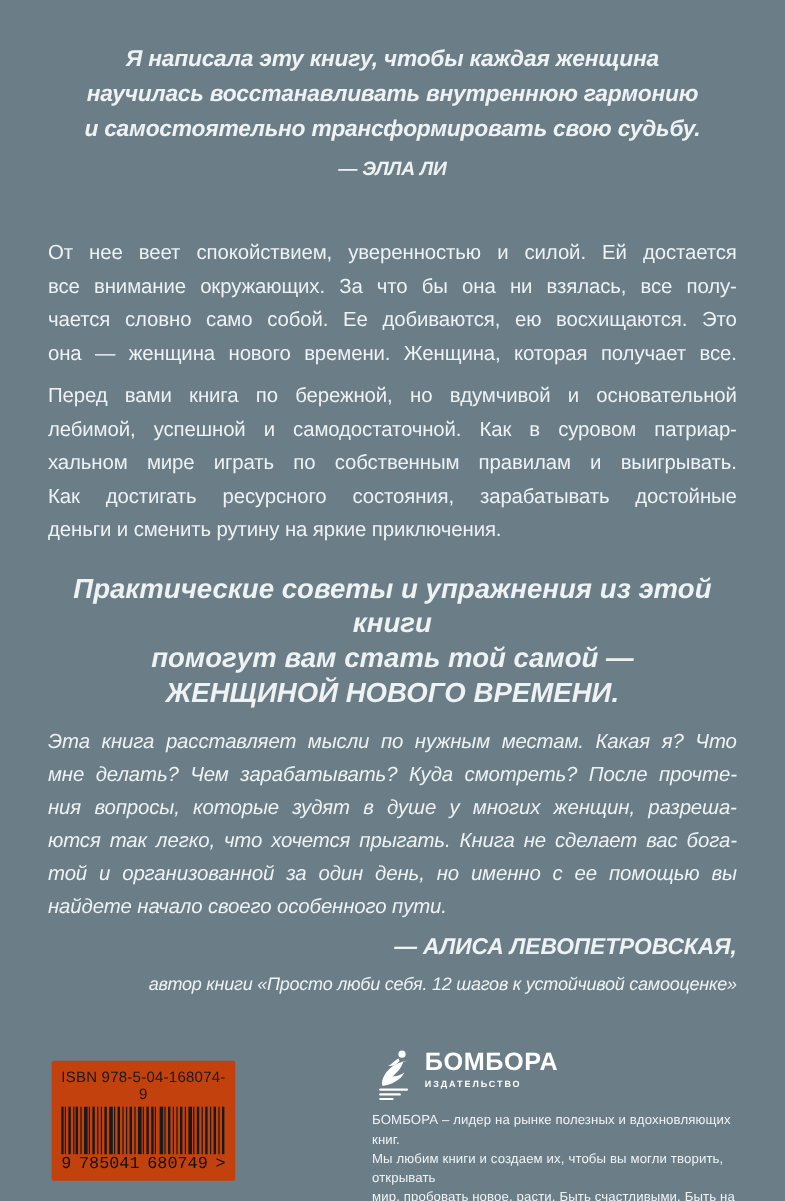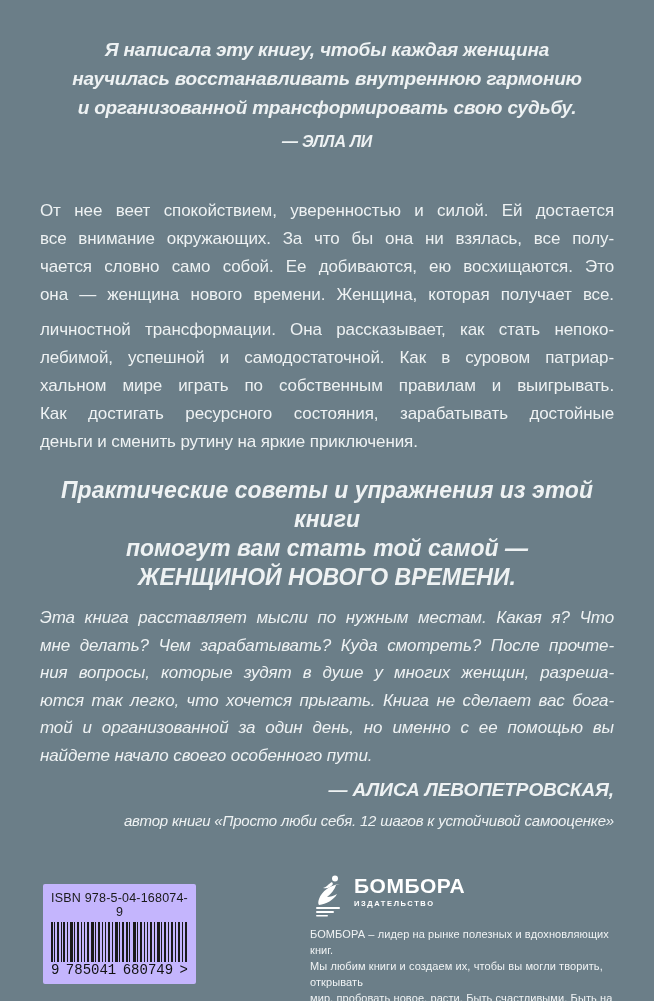--- a/index.html
+++ b/index.html
@@ -17,21 +17,21 @@
   .top-quote .attr{margin-top:5px;font-size:16px;}
   .body-par{font-size:17px;line-height:28px;letter-spacing:-0.1px;}
   .para1{top:197px;}
   .para2{top:316px;}
   .center-quote{top:476px;font-style:italic;font-weight:700;font-size:23px;line-height:29px;}
   .review{top:604px;font-style:italic;font-size:17px;line-height:27.5px;letter-spacing:-0.1px;}
   .review-attr{margin-top:7px;text-align:right;font-weight:700;font-size:19px;font-style:italic;}
   .review-attr-sub{margin-top:3px;text-align:right;font-style:italic;font-size:15px;letter-spacing:-0.2px;}
   
   .footer{position:absolute;top:875px;left:0;right:0;height:126px;}
-  .barcode-box{position:absolute;left:43px;top:9px;width:153px;background:#c4b5fd;
+  .barcode-box{position:absolute;left:43px;top:9px;width:153px;background:#c2410c;
     border-radius:2px;padding:7px 8px 6px;box-sizing:border-box;color:#1a1a1a;}
   .isbn{font-size:12.5px;text-align:center;letter-spacing:0.2px;color:#1a1a1a;}
   .bars{margin-top:3px;height:40px;position:relative;}
   .barcode-digits{display:flex;justify-content:space-between;font-family:"Liberation Mono",monospace;
     font-size:14px;line-height:15px;margin-top:1px;color:#111;}
   .publisher{position:absolute;left:310px;top:0;width:320px;}
   .logo-row{display:flex;align-items:flex-start;}
   .logo-text{margin-left:8px;}
   .logo-name{font-weight:700;font-size:21px;line-height:22px;letter-spacing:0.5px;color:#ffffff;}
   .logo-sub{font-size:7.5px;font-weight:700;letter-spacing:1.6px;margin-top:2px;color:#fff;}
@@ -39,33 +39,33 @@
   svg{display:block;}
 </style>
 </head>
 <body>
 
 <div class="cover">
 
   <div class="abs top-quote centered">
     <span class="line">Я написала эту книгу, чтобы каждая женщина</span>
     <span class="line">научилась восстанавливать внутреннюю гармонию</span>
-    <span class="line">и организованной трансформировать свою судьбу.</span>
+    <span class="line">и самостоятельно трансформировать свою судьбу.</span>
     <div class="attr">— ЭЛЛА ЛИ</div>
   </div>
 
   <div class="abs body-par para1">
     <span class="line">От нее веет спокойствием, уверенностью и силой. Ей достается</span>
     <span class="line">все внимание окружающих. За что бы она ни взялась, все полу-</span>
     <span class="line">чается словно само собой. Ее добиваются, ею восхищаются. Это</span>
     <span class="line">она — женщина нового времени. Женщина, которая получает все.</span>
   </div>
 
   <div class="abs body-par para2">
-    <span class="line">личностной трансформации. Она рассказывает, как стать непоко-</span>
+    <span class="line">Перед вами книга по бережной, но вдумчивой и основательной</span>
     <span class="line">лебимой, успешной и самодостаточной. Как в суровом патриар-</span>
     <span class="line">хальном мире играть по собственным правилам и выигрывать.</span>
     <span class="line">Как достигать ресурсного состояния, зарабатывать достойные</span>
     <span class="line last">деньги и сменить рутину на яркие приключения.</span>
   </div>
 
   <div class="abs center-quote centered">
     <span class="line">Практические советы и упражнения из этой книги</span>
     <span class="line">помогут вам стать той самой —</span>
     <span class="line">ЖЕНЩИНОЙ НОВОГО ВРЕМЕНИ.</span>

